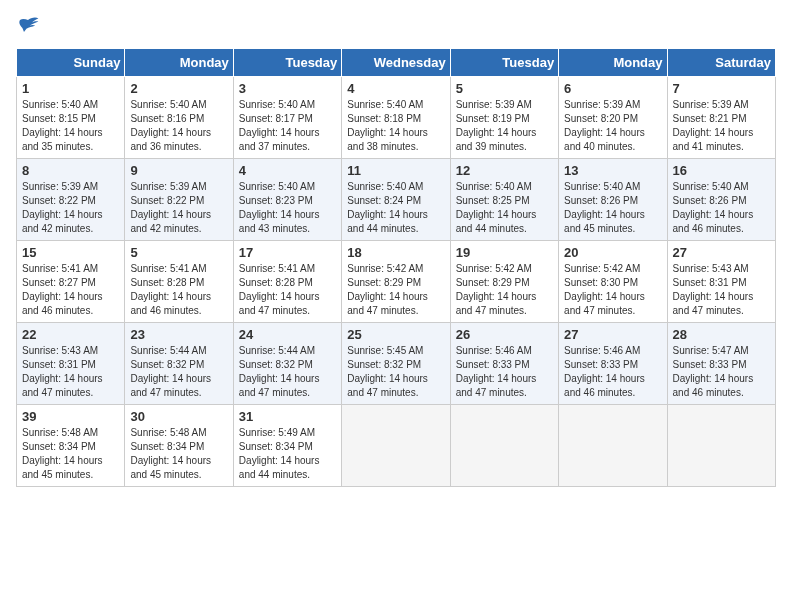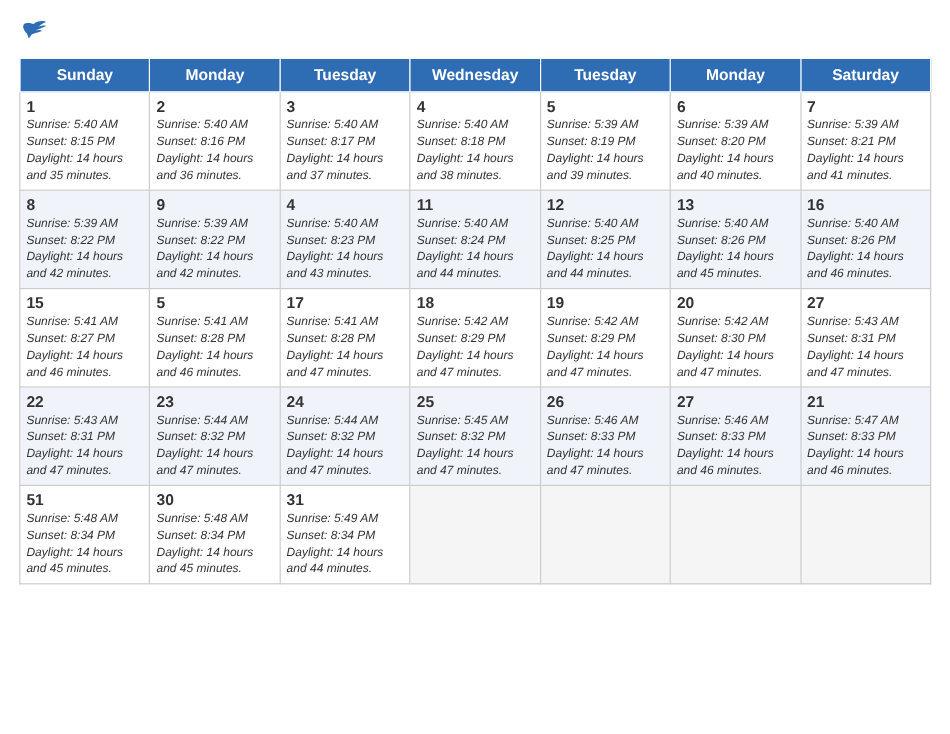--- a/index.html
+++ b/index.html
@@ -40,21 +40,21 @@
     .calendar {
       width: 100%;
       border-collapse: collapse;
     }
     .calendar th {
       background: #2e6db4;
       color: #fff;
       font-size: 13px;
       font-weight: bold;
       padding: 6px 4px;
-      text-align: center;
+      text-align: right;
       border: 1px solid #fff;
     }
     .calendar td {
       border: 1px solid #ccc;
       vertical-align: top;
       padding: 4px 5px;
       width: 108px;
       background: #fff;
       font-size: 10.5px;
       color: #333;
@@ -67,21 +67,20 @@
     .day-num {
       font-size: 13px;
       font-weight: bold;
       display: block;
       margin-bottom: 2px;
     }
     .day-detail {
       font-size: 10px;
       line-height: 1.4;
       color: #333;
-      font-style: italic;
     }
     .row-alt td {
       background: #f0f4fa;
     }
   </style>
 </head>
 <body>
 
 <div class="header">
   <div class="logo">
@@ -220,27 +219,27 @@
       </td>
         <td>
         <span class="day-num">26</span>
         <div class="day-detail">Sunrise: 5:46 AM<br>Sunset: 8:33 PM<br>Daylight: 14 hours and 47 minutes.</div>
       </td>
         <td>
         <span class="day-num">27</span>
         <div class="day-detail">Sunrise: 5:46 AM<br>Sunset: 8:33 PM<br>Daylight: 14 hours and 46 minutes.</div>
       </td>
         <td>
-        <span class="day-num">21</span>
+        <span class="day-num">28</span>
         <div class="day-detail">Sunrise: 5:47 AM<br>Sunset: 8:33 PM<br>Daylight: 14 hours and 46 minutes.</div>
       </td>
       </tr>
       <tr>
         <td>
-        <span class="day-num">51</span>
+        <span class="day-num">39</span>
         <div class="day-detail">Sunrise: 5:48 AM<br>Sunset: 8:34 PM<br>Daylight: 14 hours and 45 minutes.</div>
       </td>
         <td>
         <span class="day-num">30</span>
         <div class="day-detail">Sunrise: 5:48 AM<br>Sunset: 8:34 PM<br>Daylight: 14 hours and 45 minutes.</div>
       </td>
         <td>
         <span class="day-num">31</span>
         <div class="day-detail">Sunrise: 5:49 AM<br>Sunset: 8:34 PM<br>Daylight: 14 hours and 44 minutes.</div>
       </td>

